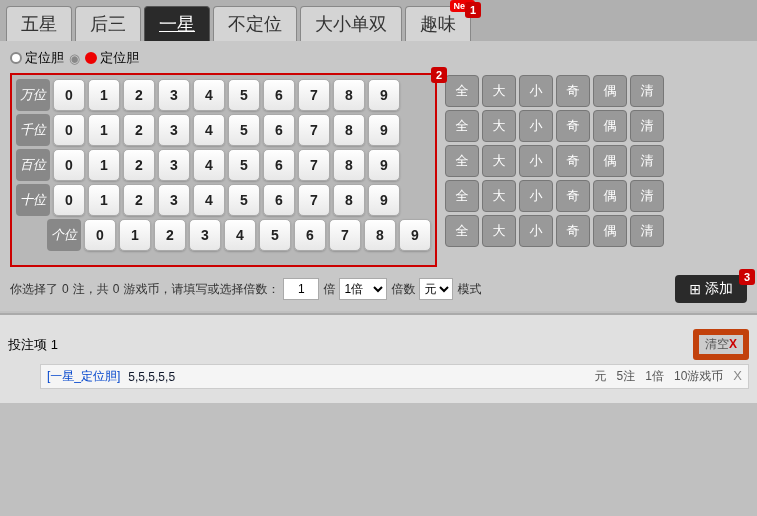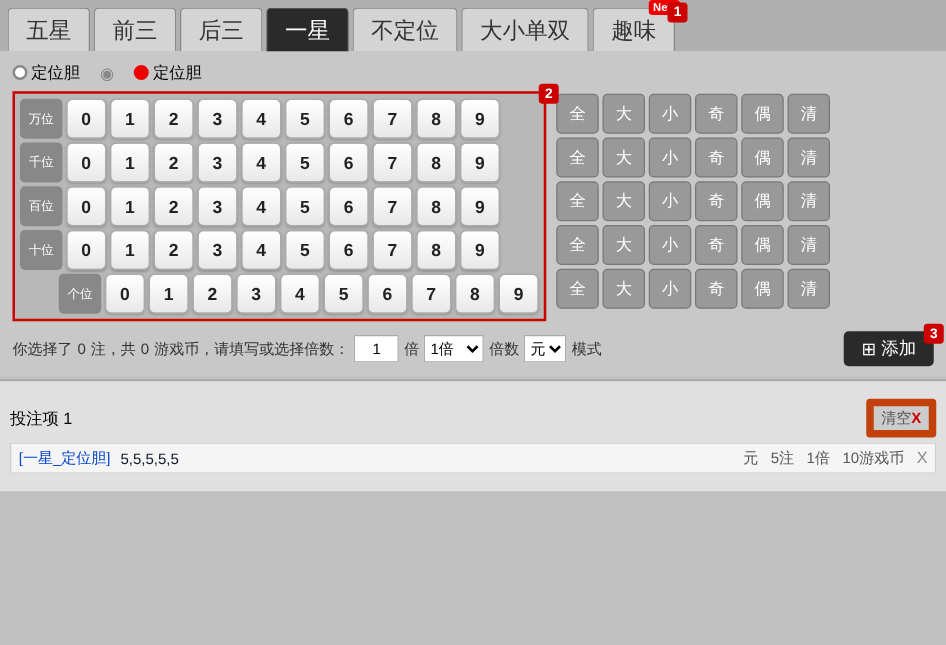--- a/index.html
+++ b/index.html
@@ -27,20 +27,21 @@
       background: #d4d4d4;
       cursor: pointer;
       font-size: 18px;
       color: #333;
       border-bottom: none;
     }
     .tab-btn.active {
       background: #2a2a2a;
       color: #fff;
       border-color: #555;
+      text-decoration: underline;
     }
     .tab-new-badge {
       position: relative;
     }
     .new-badge {
       position: absolute;
       top: -6px;
       right: -4px;
       background: #e00;
       color: #fff;
@@ -54,21 +55,21 @@
     .main-area {
       background: #c8c8c8;
       padding: 8px 10px;
     }
 
     
     .radio-row {
       display: flex;
       align-items: center;
       margin-bottom: 6px;
-      gap: 12px;
+      gap: 1px;
     }
     .radio-label {
       display: flex;
       align-items: center;
       gap: 3px;
       cursor: pointer;
       font-size: 13px;
     }
     .radio-dot {
       width: 12px; height: 12px;
@@ -122,32 +123,33 @@
       border: 2px solid #cc0000;
       background: #b8b8b8;
       padding: 4px;
     }
     .digit-row {
       display: flex;
       align-items: center;
       margin-bottom: 3px;
       gap: 3px;
     }
-    .digit-row:last-child { margin-bottom: 0; padding-left: 31px; }
+    .digit-row:last-child { margin-bottom: 10px; padding-left: 31px; }
     .row-label {
       width: 34px;
       height: 32px;
       background: #888;
       border-radius: 4px;
       display: flex;
       align-items: center;
       justify-content: center;
       color: #fff;
-      font-size: 10px;
+      font-size: 13px;
       flex-shrink: 0;
+      font-style: italic;
     }
     .digit-btn {
       width: 32px;
       height: 32px;
       background: linear-gradient(180deg, #ffffff 0%, #e8e8e8 100%);
       border: 1px solid #aaa;
       border-radius: 5px;
       display: flex;
       align-items: center;
       justify-content: center;
@@ -283,28 +285,28 @@
       width: 16px; height: 16px;
       border-radius: 3px;
       text-align: center;
       line-height: 16px;
     }
 
     
     .invest-list-wrap {
       max-height: 60px;
       overflow-y: auto;
+      margin-left: 32px;
     }
   </style>
 </head>
 <body>
 
 <div class="top-tabs">
   <button class="tab-btn">五星</button>
-  <button class="tab-btn">前三</button>
   <button class="tab-btn">后三</button>
   <button class="tab-btn active">一星</button>
   <button class="tab-btn">不定位</button>
   <button class="tab-btn">大小单双</button>
   <div class="tab-new-badge" style="position:relative;">
     <button class="tab-btn">趣味</button>
     <span class="new-badge">New</span>
     <span class="badge-num" style="position:absolute;top:-4px;right:-10px;">1</span>
   </div>
 </div>

